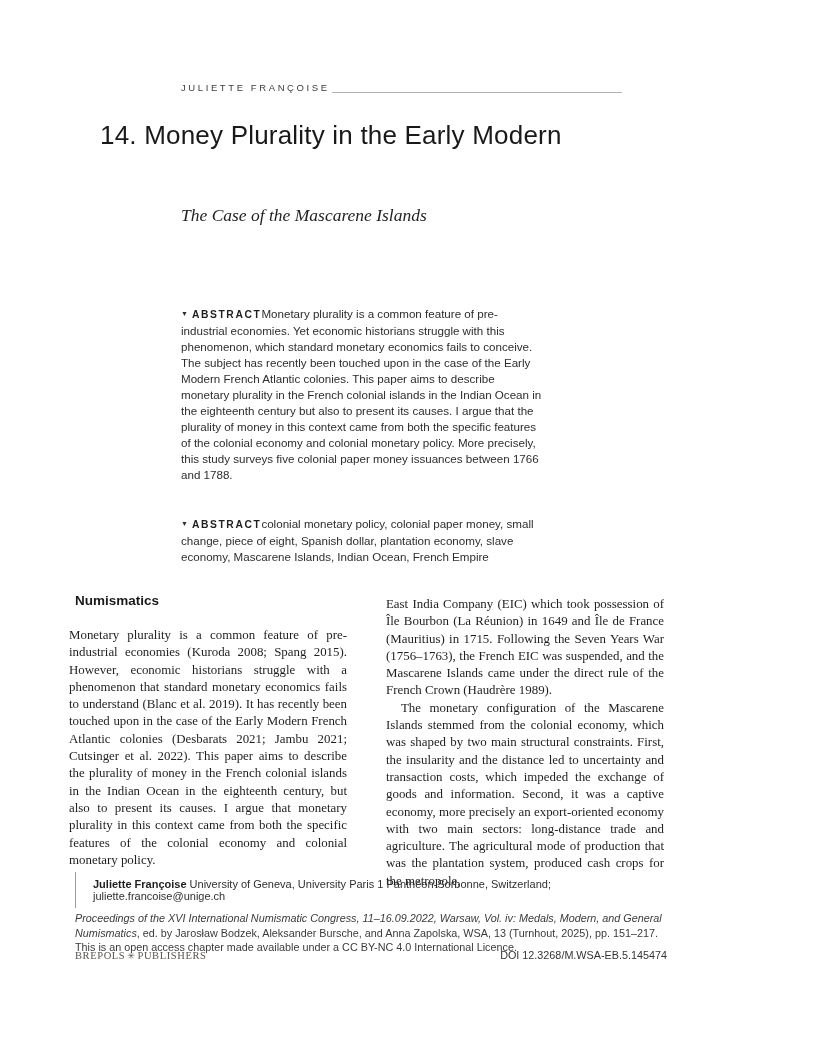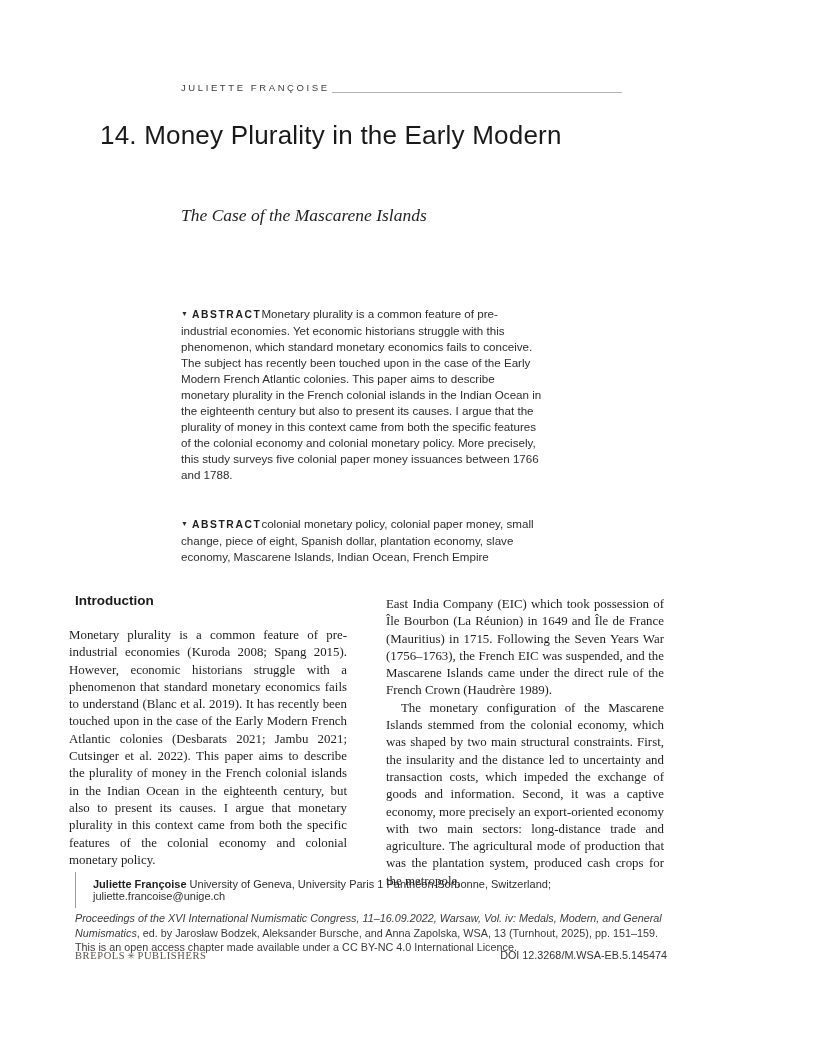--- a/index.html
+++ b/index.html
@@ -156,35 +156,35 @@
   <div class="chapter-title">
     <div>14. Money Plurality in the Early Modern</div>
   </div>
 
   <div class="chapter-subtitle">The Case of the Mascarene Islands</div>
 
   <p class="abstract-block"><span class="marker">▼</span><span class="block-label">ABSTRACT</span><span>Monetary plurality is a common feature of pre-industrial economies. Yet economic historians struggle with this phenomenon, which standard monetary economics fails to conceive. The subject has recently been touched upon in the case of the Early Modern French Atlantic colonies. This paper aims to describe monetary plurality in the French colonial islands in the Indian Ocean in the eighteenth century but also to present its causes. I argue that the plurality of money in this context came from both the specific features of the colonial economy and colonial monetary policy. More precisely, this study surveys five colonial paper money issuances between 1766 and 1788.</span></p>
 
   <p class="keywords-block"><span class="marker">▼</span><span class="block-label">ABSTRACT</span><span>colonial monetary policy, colonial paper money, small change, piece of eight, Spanish dollar, plantation economy, slave economy, Mascarene Islands, Indian Ocean, French Empire</span></p>
 
-  <h2 class="section-heading">Introduction</h2>
+  <h2 class="section-heading">Numismatics</h2>
 
   <div class="col col-left">
     <p>Monetary plurality is a common feature of pre-industrial economies (Kuroda 2008; Spang 2015). However, economic historians struggle with a phenomenon that standard monetary economics fails to understand (Blanc et al. 2019). It has recently been touched upon in the case of the Early Modern French Atlantic colonies (Desbarats 2021; Jambu 2021; Cutsinger et al. 2022). This paper aims to describe the plurality of money in the French colonial islands in the Indian Ocean in the eighteenth century, but also to present its causes. I argue that monetary plurality in this context came from both the specific features of the colonial economy and colonial monetary policy.</p>
   </div>
 
   <div class="col col-right">
     <p>East India Company (EIC) which took possession of Île Bourbon (La Réunion) in 1649 and Île de France (Mauritius) in 1715. Following the Seven Years War (1756–1763), the French EIC was suspended, and the Mascarene Islands came under the direct rule of the French Crown (Haudrère 1989).</p>
     <p class="indent">The monetary configuration of the Mascarene Islands stemmed from the colonial economy, which was shaped by two main structural constraints. First, the insularity and the distance led to uncertainty and transaction costs, which impeded the exchange of goods and information. Second, it was a captive economy, more precisely an export-oriented economy with two main sectors: long-distance trade and agriculture. The agricultural mode of production that was the plantation system, produced cash crops for the metropole,</p>
   </div>
 
   <div class="affiliation"><span class="aff-name">Juliette Françoise</span> <span>University of Geneva, University Paris 1 Panthéon-Sorbonne, Switzerland; juliette.francoise@unige.ch</span></div>
 
   <div class="proceedings">
-    <div><span class="it">Proceedings of the XVI International Numismatic Congress, 11–16.09.2022, Warsaw, Vol. iv: Medals, Modern, and General Numismatics</span><span>, ed. by Jarosław Bodzek, Aleksander Bursche, and Anna Zapolska, WSA, 13 (Turnhout, 2025), pp. 151–159.</span></div>
+    <div><span class="it">Proceedings of the XVI International Numismatic Congress, 11–16.09.2022, Warsaw, Vol. iv: Medals, Modern, and General Numismatics</span><span>, ed. by Jarosław Bodzek, Aleksander Bursche, and Anna Zapolska, WSA, 13 (Turnhout, 2025), pp. 151–217.</span></div>
     <div>This is an open access chapter made available under a CC BY-NC 4.0 International Licence.</div>
   </div>
 
   <div class="bottom-row">
     <div class="publisher"><span>BREPOLS</span><span class="brepols-mark">✳</span><span>PUBLISHERS</span></div>
     <div class="doi">DOI 12.3268/M.WSA-EB.5.145474</div>
   </div>
 
 </div>
 

